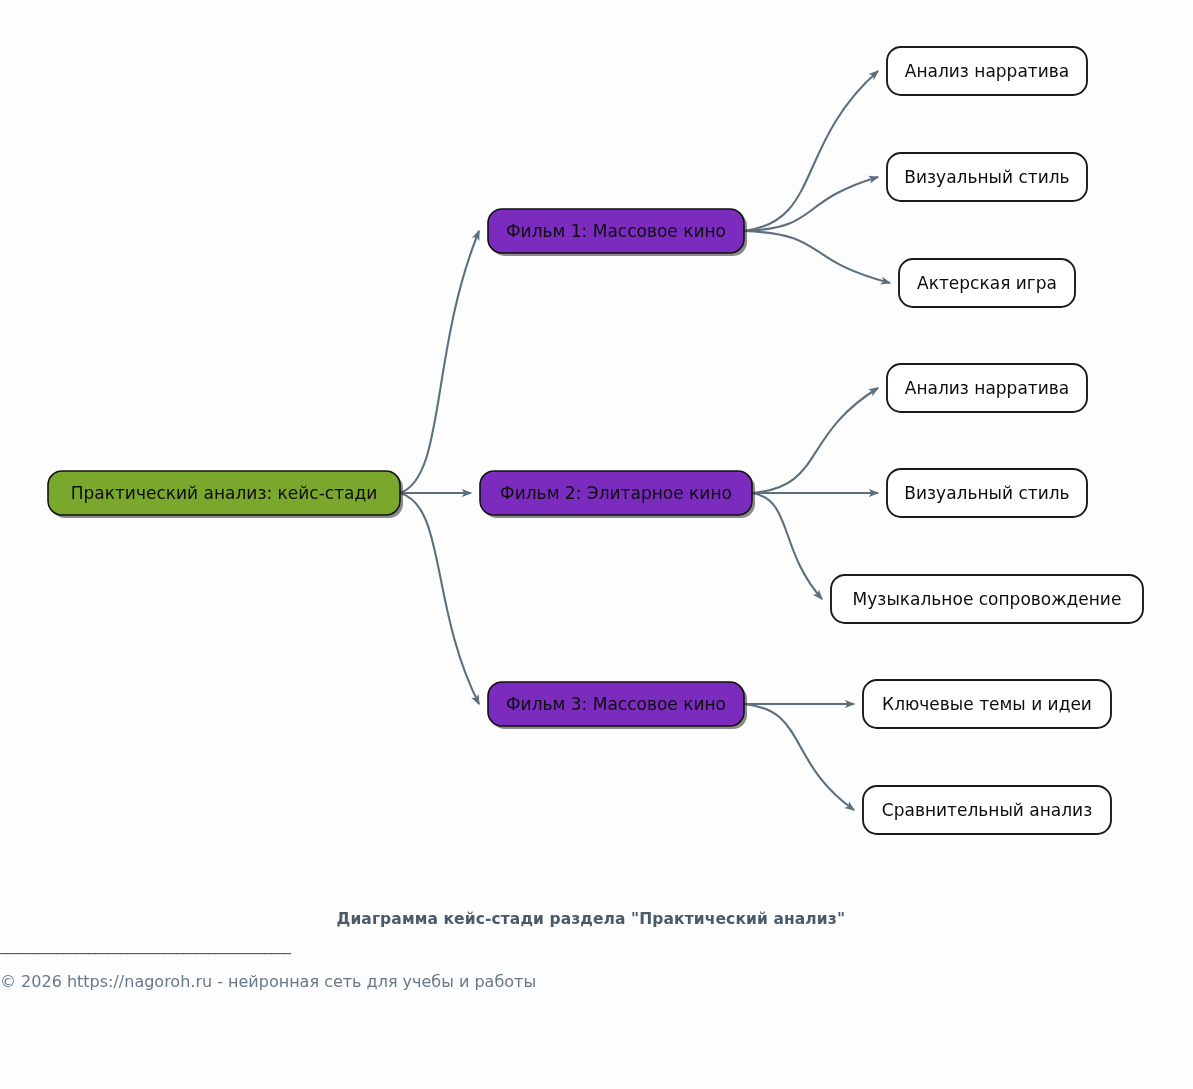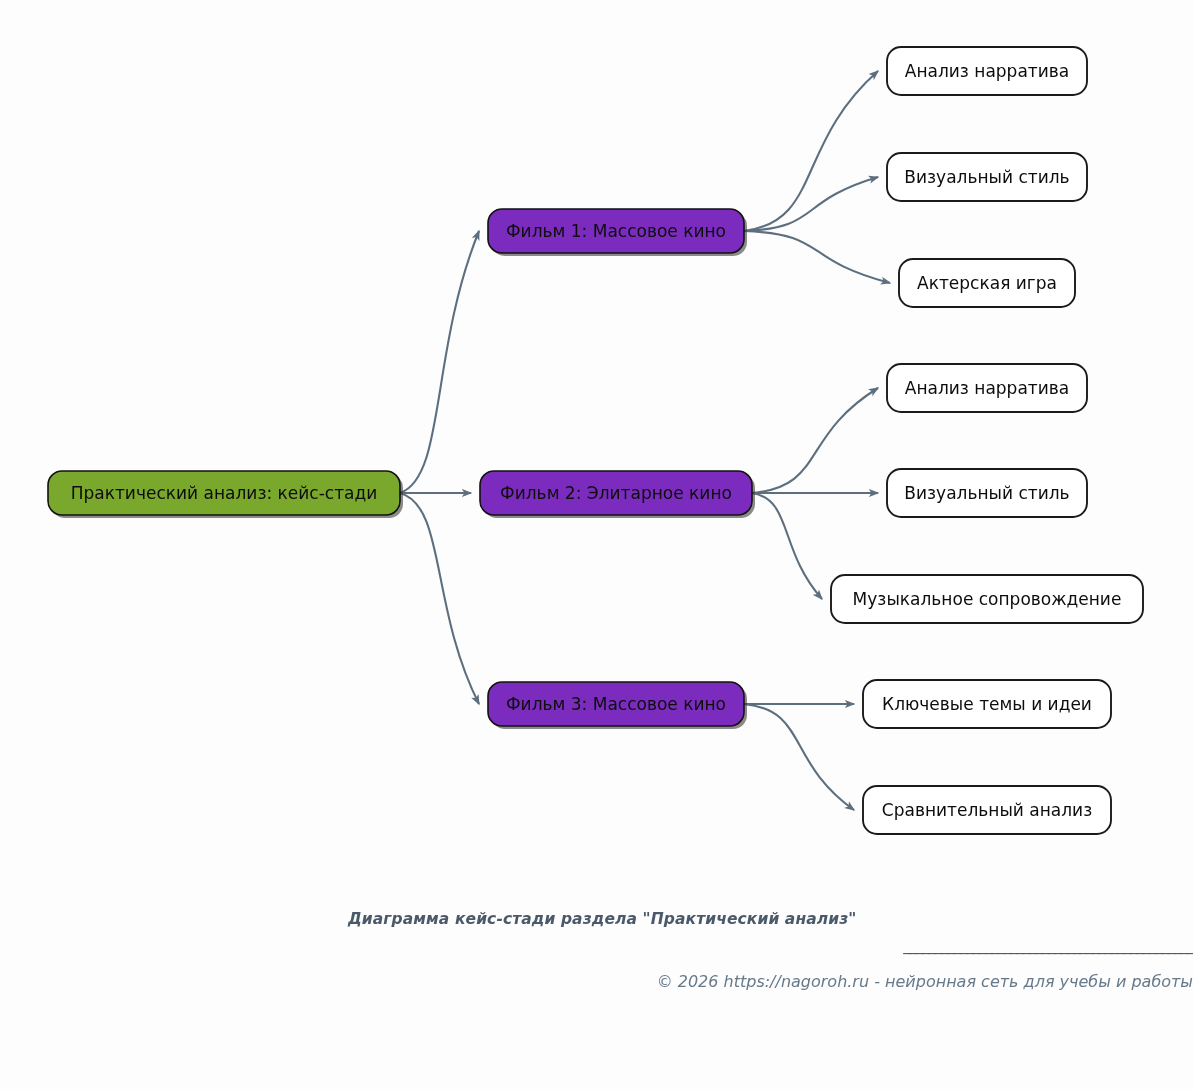--- a/index.html
+++ b/index.html
@@ -53,43 +53,41 @@
   }
   .node-rect-leaf {
     stroke: #1a1a1a;
     stroke-width: 1.9px;
   }
   #caption-block {
     position: absolute;
     left: 0;
     top: 908px;
     width: 1193px;
-    text-align: right;
-    font-style: italic;
+    text-align: left;
   }
   #caption-title {
     font-family: "DejaVu Sans", "Liberation Sans", sans-serif;
     font-size: 15.5px;
     font-weight: bold;
     color: #4a5a6a;
     line-height: 1.42;
     letter-spacing: 0.1px;
     width: 520px;
     margin: 0 auto;
   }
   #caption-divider {
     font-family: "DejaVu Sans", "Liberation Sans", sans-serif;
     font-size: 15px;
     color: #4a5a6a;
     letter-spacing: -1.2px;
     margin-top: 6px;
     height: 26px;
     overflow: hidden;
     white-space: nowrap;
-    margin-left: 48px;
   }
   #caption-copyright {
     font-family: "DejaVu Sans", "Liberation Sans", sans-serif;
     font-size: 16px;
     color: #66798a;
     margin-top: 10px;
   }
 </style>
 </head>
 <body>

